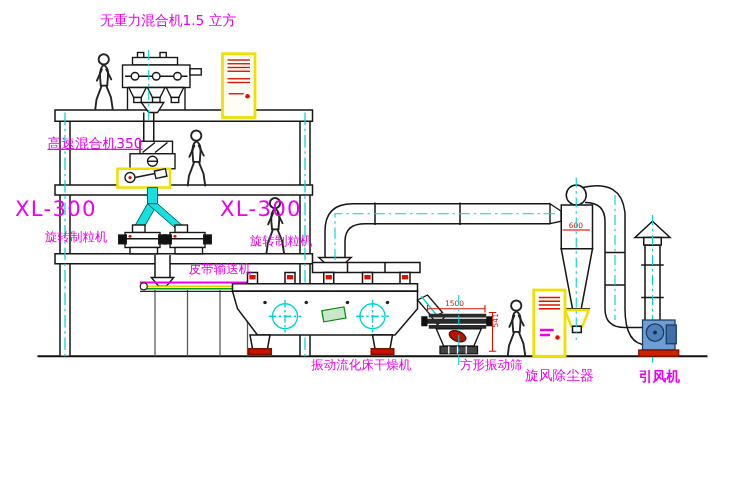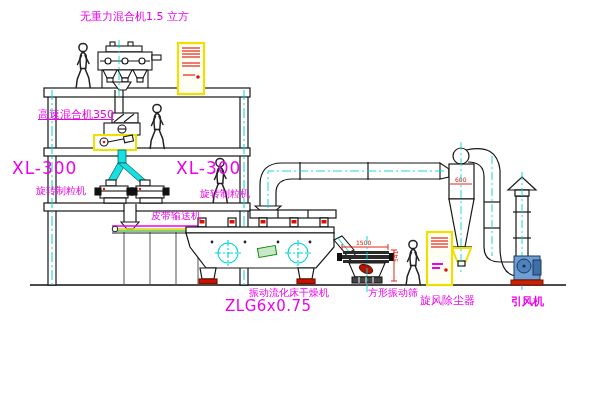--- a/index.html
+++ b/index.html
@@ -296,21 +296,20 @@
 
 <div class="lbl lbl-model" style="left:12px;top:160px;">XL-300</div>
 <div class="lbl lbl-sm" style="left:8px;top:186px;">旋转制粒机</div>
 
 <div class="lbl lbl-model" style="left:176px;top:160px;">XL-300</div>
 <div class="lbl lbl-sm" style="left:172px;top:189px;">旋转制粒机</div>
 
 <div class="lbl lbl-sm" style="left:123px;top:211px;">皮带输送机</div>
 
 <div class="lbl lbl-sm" style="left:221px;top:288px;">振动流化床干燥机</div>
-<div class="lbl lbl-big" style="left:225px;top:299px;">ZLG6x0.75</div>
 
 <div class="lbl lbl-sm" style="left:340px;top:288px;">方形振动筛</div>
 
 <div class="lbl lbl-md" style="left:420px;top:295px;">旋风除尘器</div>
 
 <div class="lbl lbl-md" style="left:511px;top:296px;font-weight:bold;">引风机</div>
 
 </div>
 
 </body></html>

